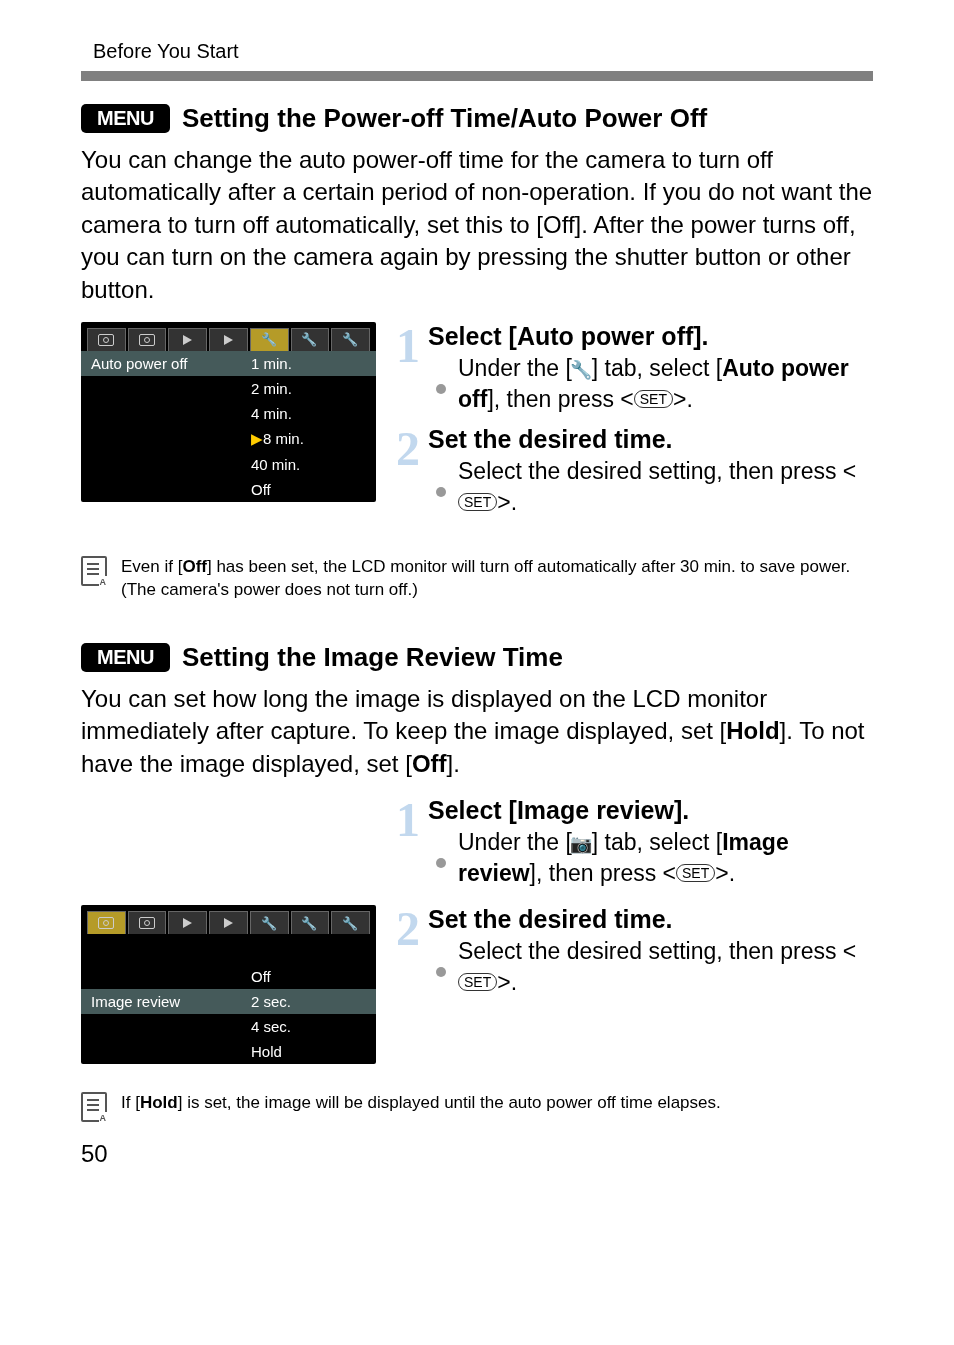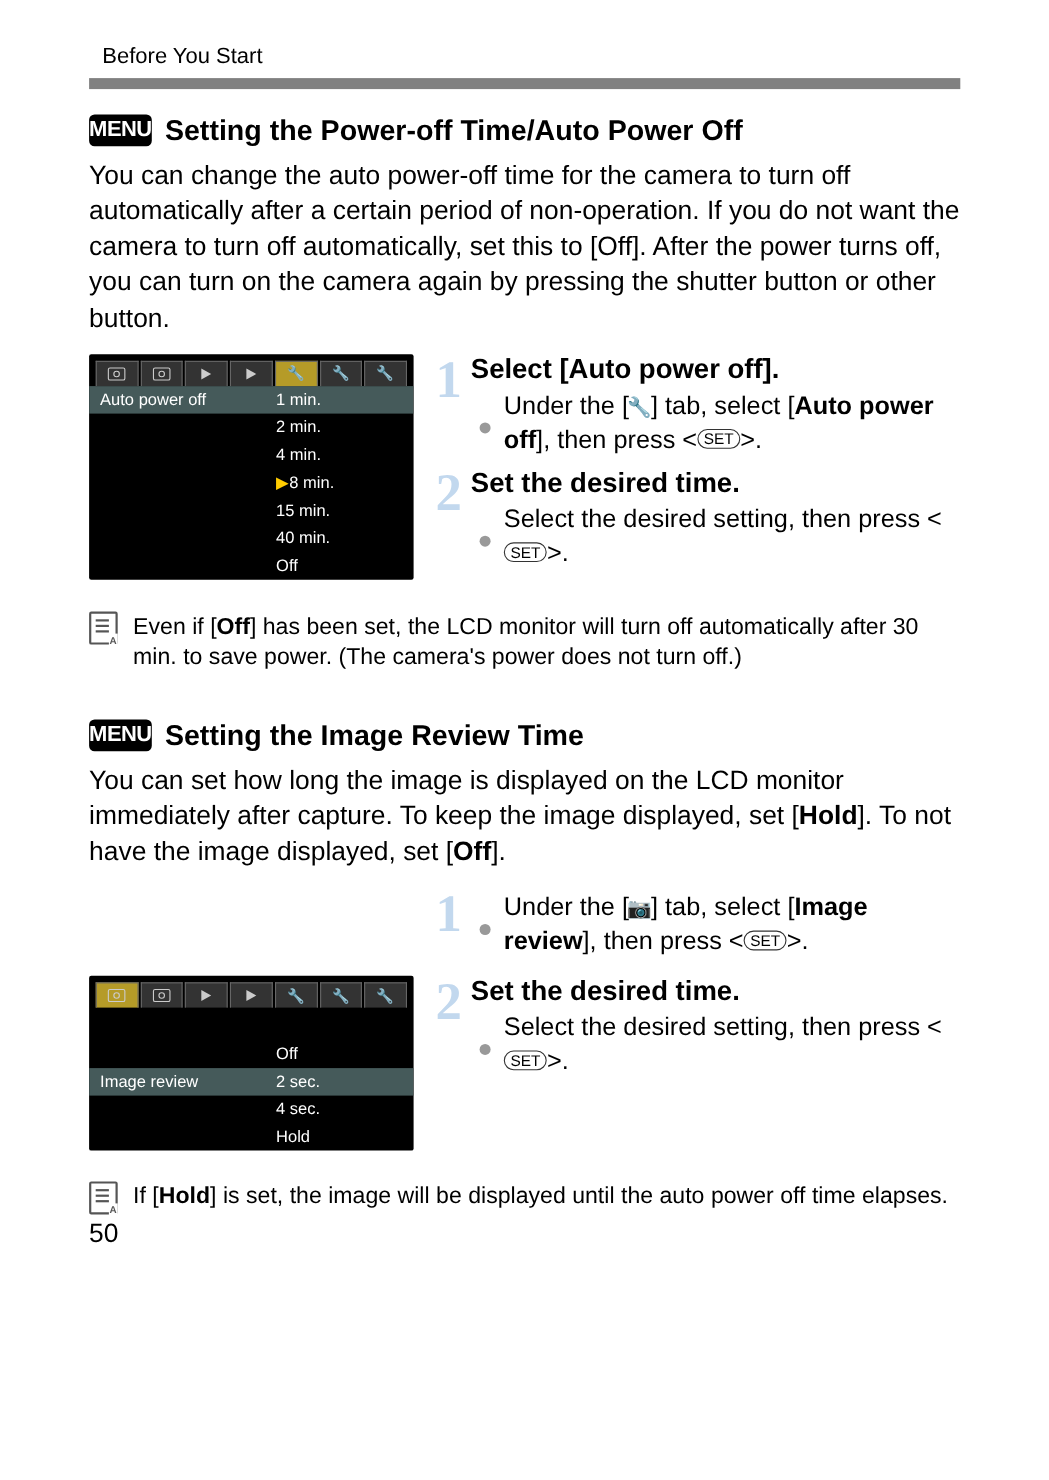--- a/index.html
+++ b/index.html
@@ -27,21 +27,21 @@
   .section-title-row {
     display: flex;
     align-items: center;
     margin: 10px 0 10px 0;
   }
   .menu-badge {
     background: #000;
     color: #fff;
     font-weight: bold;
     font-size: 20px;
-    padding: 3px 0;
+    padding: 3px 16px;
     border-radius: 5px;
     margin-right: 12px;
     letter-spacing: -0.5px;
   }
   .section-title {
     font-size: 26px;
     font-weight: bold;
   }
   .body-text {
     font-size: 24px;
@@ -141,21 +141,21 @@
     height: 10px;
     background: #999;
     border-radius: 50%;
     margin: 10px 12px 0 8px;
     flex: 0 0 10px;
   }
   .note-box {
     display: flex;
     align-items: flex-start;
     margin-top: 28px;
-    font-size: 21px;
+    font-size: 17px;
     line-height: 1.35;
   }
   .note-icon {
     width: 22px;
     height: 26px;
     border: 2px solid #555;
     border-radius: 2px;
     margin-right: 14px;
     position: relative;
     flex: 0 0 22px;
@@ -193,21 +193,21 @@
     border-radius: 12px;
     font-size: 14px;
     padding: 1px 5px;
     vertical-align: middle;
     line-height: 1;
     position: relative;
     top: -2px;
   }
   .page-num {
     font-size: 24px;
-    margin-top: 4px;
+    margin-top: 18px;
   }
   .spacer-30 { height: 30px; }
   .spacer-15 { height: 15px; }
 </style>
 </head>
 <body>
 
 <div class="page">
 
   <div class="breadcrumb-row">Before You Start</div>
@@ -254,24 +254,20 @@
             <span class="lbl"></span>
             <span class="val">2 min.</span>
           </div>
         <div class="ms-row">
             <span class="lbl"></span>
             <span class="val">4 min.</span>
           </div>
         <div class="ms-row">
             <span class="lbl"></span>
             <span class="val"><span class="marker">▶</span><span>8 min.</span></span>
-          </div>
-        <div class="ms-row">
-            <span class="lbl"></span>
-            <span class="val">15 min.</span>
           </div>
         <div class="ms-row">
             <span class="lbl"></span>
             <span class="val">40 min.</span>
           </div>
         <div class="ms-row">
             <span class="lbl"></span>
             <span class="val">Off</span>
           </div>
       </div>
@@ -322,20 +318,21 @@
   <div class="body-text">
     <span>You can set how long the image is displayed on the LCD monitor immediately after capture. To keep the image displayed, set [</span><b>Hold</b><span>]. To not have the image displayed, set [</span><b>Off</b><span>].</span>
   </div>
 
   <div class="content-row">
     <div class="screenshot"></div>
     <div class="steps">
       <div class="step">
         <div class="step-num">1</div>
         <div class="step-body">
+          <div class="step-title">Select [Image review].</div>
           <div class="bullet-row">
             <span class="bullet-dot"></span>
             <span>
               <span>Under the [</span><span class="camera-glyph">📷</span><span>] tab, select [</span><b>Image review</b><span>], then press &lt;</span><span class="set-btn">SET</span><span>&gt;.</span>
             </span>
           </div>
         </div>
       </div>
     </div>
   </div>

